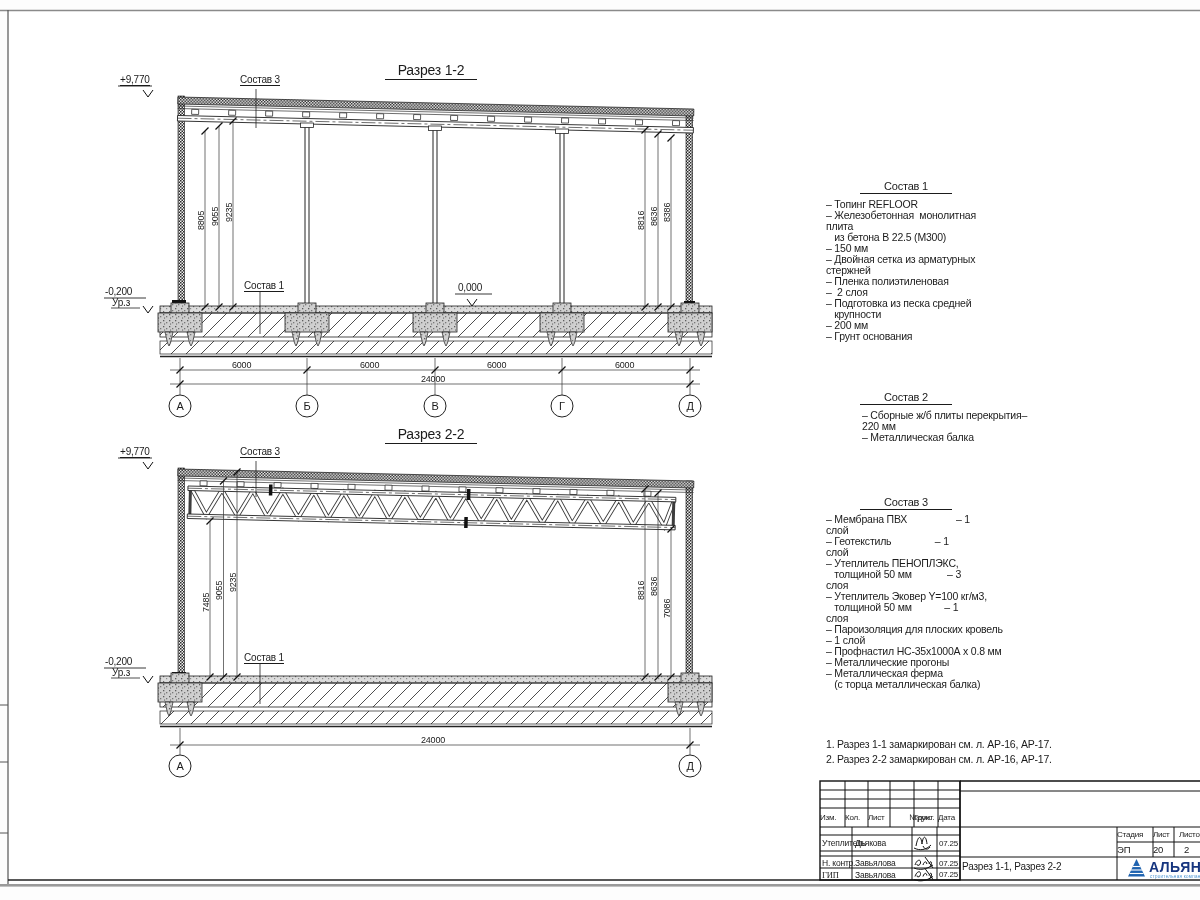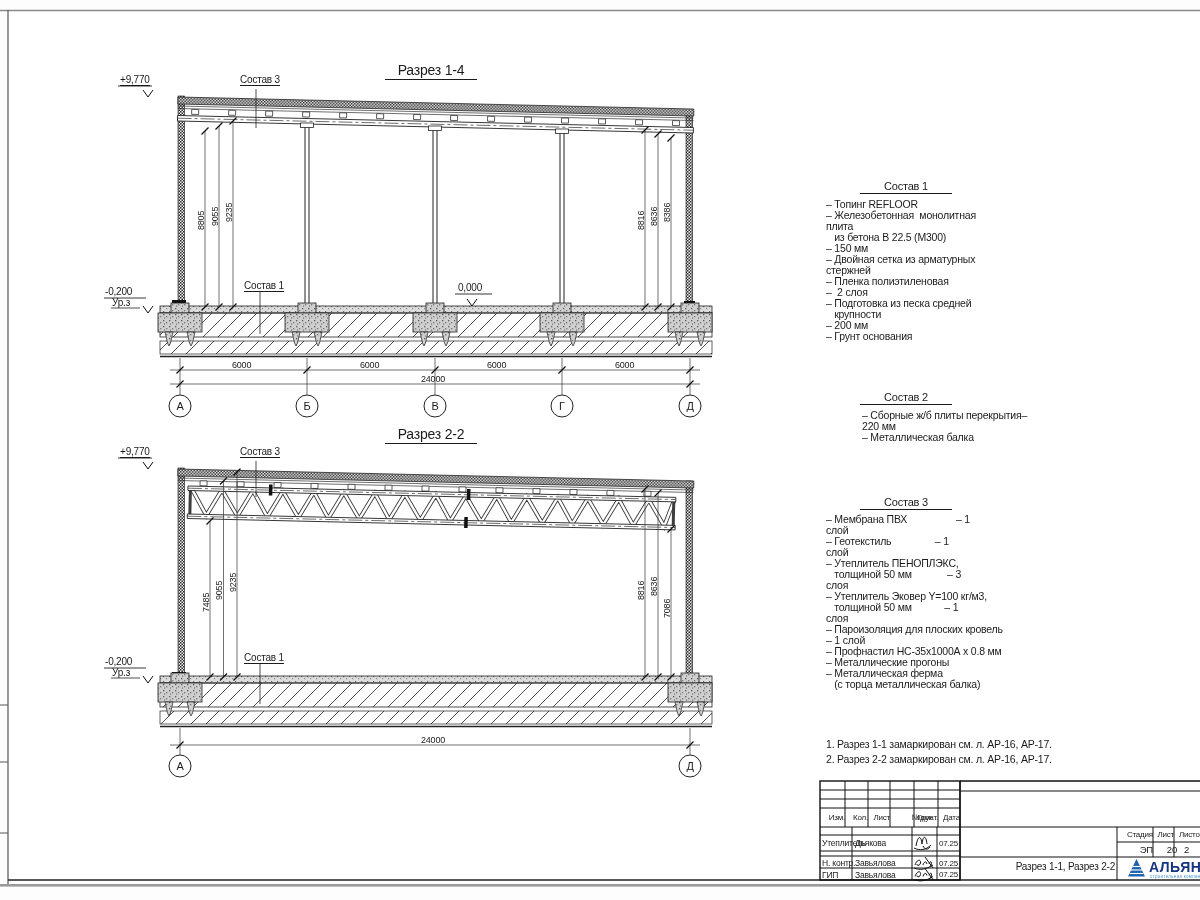--- a/index.html
+++ b/index.html
@@ -12,21 +12,21 @@
   .vdim{font-size:9px;transform-origin:0 0;transform:rotate(-90deg);}
   .ttl{font-size:14px;border-bottom:1px solid #1b1b1b;padding-bottom:1px;text-align:center;width:92px;}
   .lbl{font-size:10px;border-bottom:1px solid #1b1b1b;padding-bottom:0px;}
   .elev{font-size:10px;border-bottom:1px solid #1b1b1b;}
   .axl{font-size:11px;width:22px;height:22px;text-align:center;line-height:22px;}
   .chead{font-size:11px;border-bottom:1px solid #1b1b1b;text-align:center;width:92px;padding-bottom:1px;}
   .clist{font-size:10.5px;line-height:11px;}
   .clist div{white-space:pre;}
   .notes{font-size:10.5px;line-height:15px;}
   .s8{font-size:8px;} .s85{font-size:8.5px;} .s95{font-size:9.5px;} .s10{font-size:10px;}
-  .ctr{text-align:right;}
+  .ctr{text-align:left;}
   .logo-t{font-size:14px;font-weight:bold;color:#16357f;letter-spacing:.5px;}
   .logo-s{font-size:4.5px;color:#4f97d4;letter-spacing:.3px;}
 </style>
 </head>
 <body>
 
 <div id="sheet">
 <div id="paper"></div>
 
 <svg width="1200" height="900" viewBox="0 0 1200 900">
@@ -303,21 +303,21 @@
   <use href="#sig2" x="913" y="867.5"></use>
 
   <g>
     <polygon points="1128,876.5 1136.5,859 1145,876.5" fill="#1f63b0"></polygon>
     <line x1="1133" y1="866.5" x2="1140" y2="866.5" stroke="#fff" stroke-width="1.1"></line>
     <line x1="1131" y1="870" x2="1142" y2="870" stroke="#fff" stroke-width="1.1"></line>
     <line x1="1129.5" y1="873.5" x2="1143.5" y2="873.5" stroke="#fff" stroke-width="1.1"></line>
   </g>
 </svg>
 
-<div class="t ttl" style="left:385px;top:62px;">Разрез 1-4</div>
+<div class="t ttl" style="left:385px;top:62px;">Разрез 1-2</div>
 <div class="t elev" style="left:120px;top:74px;">+9,770</div>
 <div class="t lbl" style="left:240px;top:74px;">Состав 3</div>
 <div class="t lbl" style="left:244px;top:280px;">Состав 1</div>
 <div class="t s10" style="left:458px;top:282px;">0,000</div>
 <div class="t s10" style="left:105px;top:286px;">-0,200</div>
 <div class="t s10" style="left:112px;top:297px;">Ур.з</div>
 <div class="t vdim" style="left:196px;top:230px;">8805</div>
 <div class="t vdim" style="left:209.5px;top:226px;">9055</div>
 <div class="t vdim" style="left:223.5px;top:222px;">9235</div>
 <div class="t vdim" style="left:636px;top:230px;">8816</div>
@@ -363,21 +363,21 @@
 <div class="t s8 ctr" style="left:868px;top:813px;width:22px;">Лист</div>
 <div class="t s8 ctr" style="left:889px;top:813px;width:25px;padding-left:20px;">№док.</div>
 <div class="t s8 ctr" style="left:914px;top:813px;width:24px;">Грунт.</div>
 <div class="t s8 ctr" style="left:938px;top:813px;width:22px;">Дата</div>
 <div class="t s85" style="left:822px;top:838px;">Утеплитель</div>
 <div class="t s85" style="left:855px;top:838px;">Дьякова</div>
 <div class="t s8" style="left:939px;top:839px;">07.25</div>
 <div class="t s85" style="left:822px;top:858px;">Н. контр.</div>
 <div class="t s85" style="left:855px;top:858px;">Завьялова</div>
 <div class="t s8" style="left:939px;top:859px;">07.25</div>
-<div class="t s85" style="left:822px;top:869.5px;">ГИП</div>
+<div class="t s85" style="left:822px;top:869.5px;font-family:Liberation Serif, serif;">ГИП</div>
 <div class="t s85" style="left:855px;top:869.5px;">Завьялова</div>
 <div class="t s8" style="left:939px;top:870px;">07.25</div>
 <div class="t s10 ctr" style="left:962px;top:861px;width:153px;">Разрез 1-1, Разрез 2-2</div>
 <div class="t s8 ctr" style="left:1117px;top:830px;width:36px;">Стадия</div>
 <div class="t s8 ctr" style="left:1153px;top:830px;width:21px;">Лист</div>
 <div class="t s8" style="left:1179px;top:830px;">Листов</div>
 <div class="t s95 ctr" style="left:1117px;top:844px;width:36px;">ЭП</div>
 <div class="t s95 ctr" style="left:1153px;top:844px;width:24px;">20</div>
 <div class="t s95" style="left:1184px;top:844px;">2</div>
 <div class="t logo-t" style="left:1149px;top:859px;">АЛЬЯНС</div>

